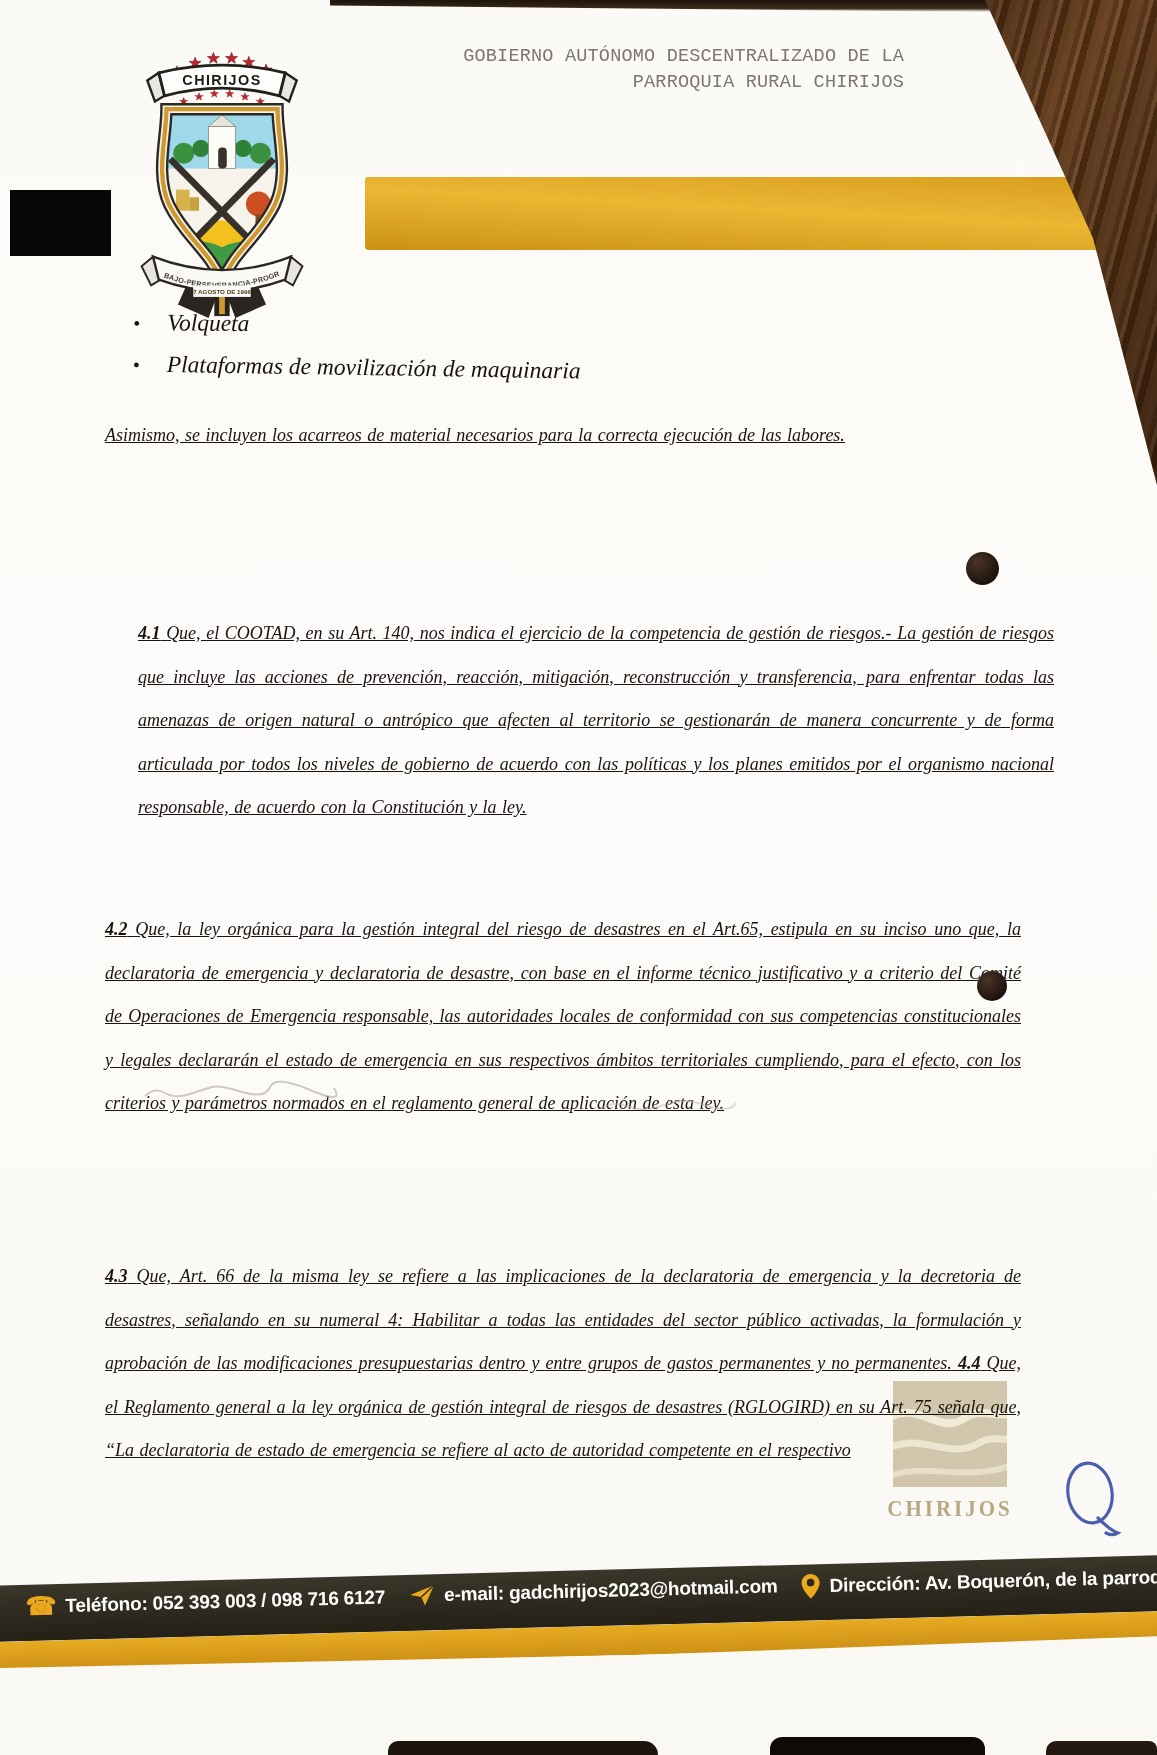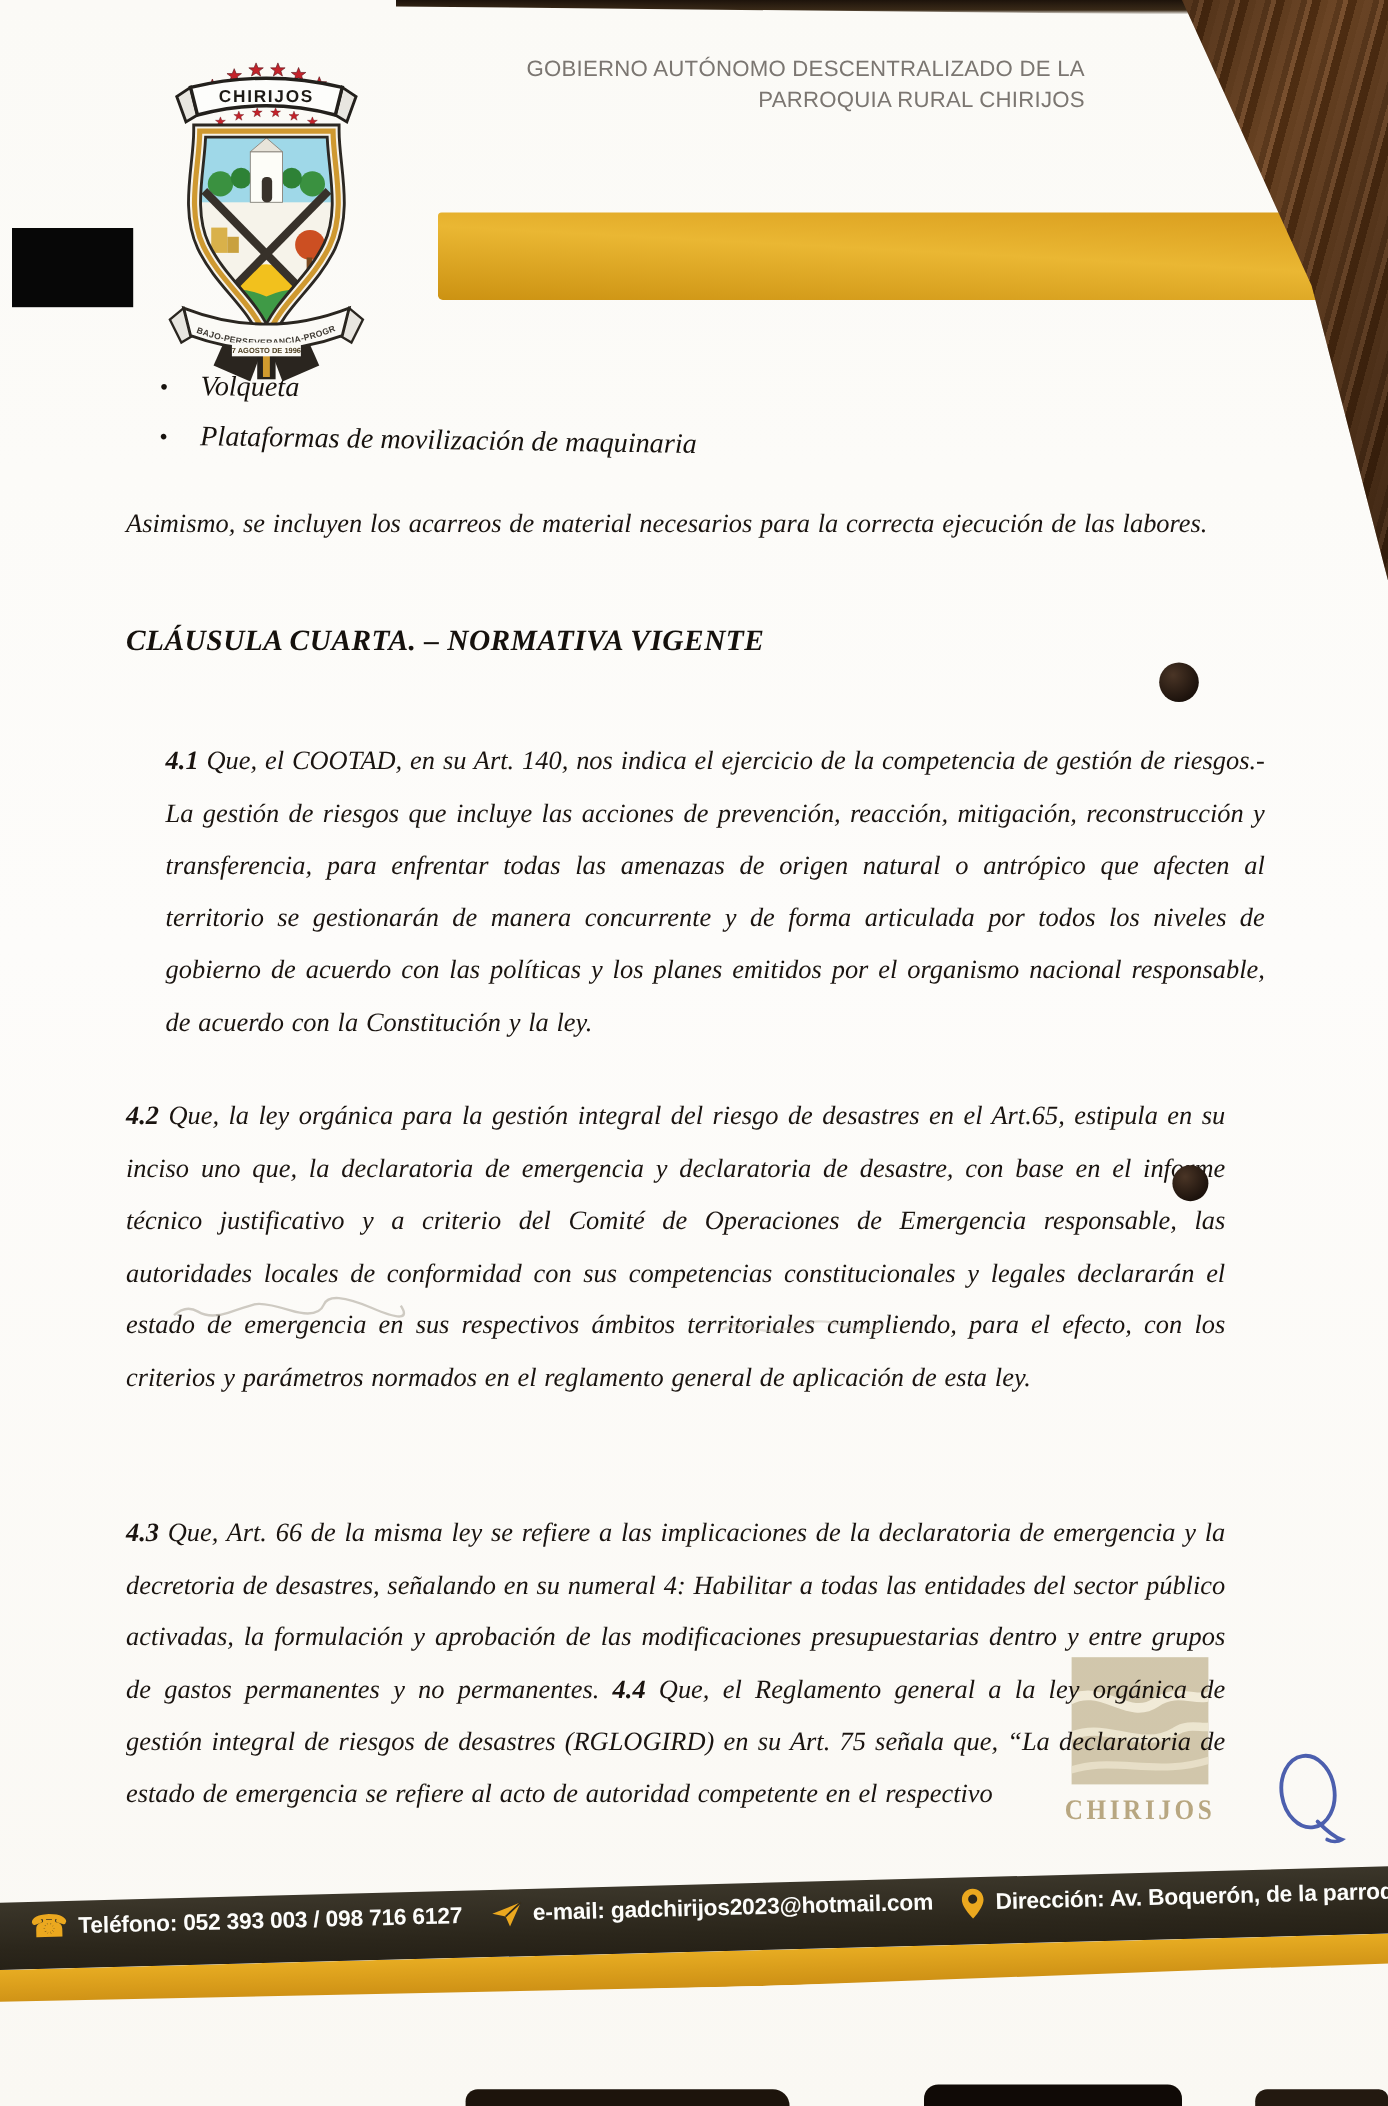--- a/index.html
+++ b/index.html
@@ -13,34 +13,34 @@
     background:linear-gradient(180deg,#1d130b,#3a2a18 70%,rgba(58,42,24,0));
     clip-path:polygon(0 0,100% 0,100% 100%,0 45%);}
   .wood-corner{position:absolute;left:867px;top:0;width:290px;height:500px;z-index:6;
     background:
       linear-gradient(118deg,rgba(18,8,2,.45),rgba(110,70,35,.12) 45%,rgba(20,10,4,.5)),
       repeating-linear-gradient(105deg,#6b4526 0 7px,#57361b 7px 12px,#7a5130 12px 16px,#49290f 16px 23px,#654021 23px 29px);
     clip-path:polygon(118px 0,290px 0,290px 485px,226px 238px);}
   
   .crest{position:absolute;left:126px;top:46px;z-index:3;}
   .header-text{position:absolute;left:420px;top:44px;width:484px;z-index:3;
-    text-align:right;font-family:Liberation Sans, sans-serif;
+    text-align:right;font-family:Liberation Mono, monospace;
     font-size:18.5px;line-height:26px;color:#7b7671;letter-spacing:.2px;}
   .gold-bar{position:absolute;left:365px;top:177px;width:748px;height:73px;z-index:2;
     background:linear-gradient(3deg,#cc9212,#eab733 55%,#d99d1d);
     border-radius:3px 6px 8px 4px;}
   .redaction{position:absolute;left:10px;top:190px;width:101px;height:66px;background:#070707;z-index:3;}
   
   .bullets{position:absolute;left:133px;top:303px;z-index:3;transform:rotate(.5deg);
     font-style:italic;font-size:23.5px;line-height:42px;}
   .bullet-item{display:flex;align-items:baseline;}
   .bullet-dot{width:34px;font-size:20px;font-style:normal;}
   .para{position:absolute;left:105px;width:916px;z-index:3;margin:0;
-    font-style:italic;font-size:22px;line-height:43.5px;text-align:justify;
-    word-spacing:1px;color:#1a1410;}
+    font-style:italic;font-size:18px;line-height:43.5px;text-align:justify;
+    word-spacing:1px;color:#1a1410;text-decoration:underline;}
   .para b{font-weight:bold;}
   .p-intro{top:414px;}
   .clause-heading{position:absolute;left:105px;top:521px;z-index:3;margin:0;
     font-style:italic;font-weight:bold;font-size:24.5px;letter-spacing:.4px;color:#15110d;}
   .p-41{top:612px;margin-left:33px;}
   .p-42{top:908px;}
   .p-43{top:1255px;}
   
   .stamp-square{position:absolute;left:893px;top:1381px;width:114px;height:106px;z-index:4;
     background:#c9bd9c;opacity:.78;mix-blend-mode:multiply;overflow:hidden;}
@@ -171,21 +171,20 @@
       <span>Volqueta</span>
     </div>
     <div class="bullet-item" style="transform:rotate(.4deg);">
       <span class="bullet-dot">•</span>
       <span>Plataformas de movilización de maquinaria</span>
     </div>
   </div>
 
   <p class="para p-intro">Asimismo, se incluyen los acarreos de material necesarios para la correcta ejecución de las labores.</p>
 
-  <h2 class="clause-heading">CLÁUSULA CUARTA. – NORMATIVA VIGENTE</h2>
 
   <p class="para p-41"><b>4.1</b> <span>Que, el COOTAD, en su Art. 140, nos indica el ejercicio de la competencia de gestión de riesgos.- La gestión de riesgos que incluye las acciones de prevención, reacción, mitigación, reconstrucción y transferencia, para enfrentar todas las amenazas de origen natural o antrópico que afecten al territorio se gestionarán de manera concurrente y de forma articulada por todos los niveles de gobierno de acuerdo con las políticas y los planes emitidos por el organismo nacional responsable, de acuerdo con la Constitución y la ley.</span></p>
 
   <p class="para p-42"><b>4.2</b> <span>Que, la ley orgánica para la gestión integral del riesgo de desastres en el Art.65, estipula en su inciso uno que, la declaratoria de emergencia y declaratoria de desastre,  con base en el informe técnico justificativo y a criterio del Comité de Operaciones de Emergencia responsable, las autoridades locales de conformidad con sus competencias constitucionales y legales declararán el estado de emergencia en sus respectivos ámbitos territoriales cumpliendo, para el efecto, con los criterios y parámetros normados en el reglamento general de aplicación de esta ley.</span></p>
 
   <p class="para p-43"><b>4.3</b> <span>Que, Art. 66 de la misma ley se refiere a las implicaciones de la declaratoria de emergencia y la decretoria de desastres, señalando en su numeral 4: Habilitar a todas las entidades del sector público activadas, la formulación y aprobación de las modificaciones presupuestarias dentro y entre grupos de gastos permanentes y no permanentes.</span> <b>4.4</b> <span>Que, el Reglamento general a la ley orgánica de gestión integral de riesgos de desastres (RGLOGIRD) en su Art. 75 señala que, “La declaratoria de estado de emergencia se refiere al acto de autoridad competente en el respectivo</span></p>
 
   <svg class="smudge" style="left:140px;top:1080px;" width="200" height="26">
     <path d="M5,16 q10,-9 20,-3 t25,1 t22,-7 t30,5 t28,-5 t40,3 t24,-2" fill="none" stroke="#b7b1a6" stroke-width="2"></path>
   </svg>

